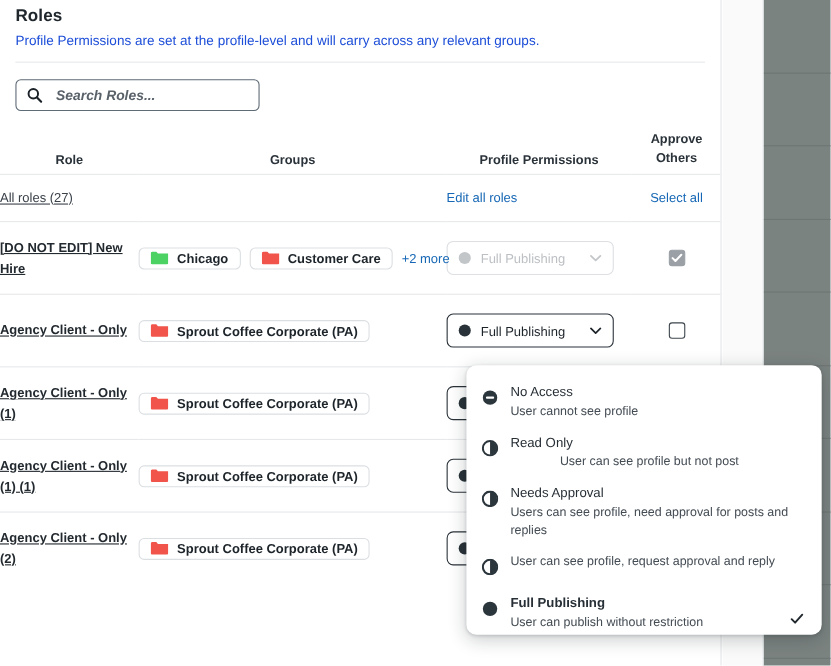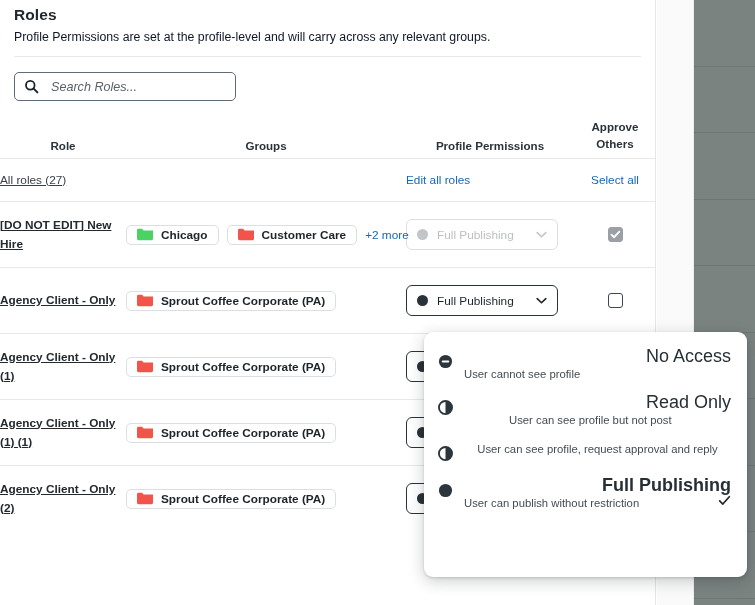--- a/index.html
+++ b/index.html
@@ -54,21 +54,21 @@
   .hdr h1 {
     margin: 0;
     font-size: 15.5px;
     font-weight: bold;
     color: #20282e;
     letter-spacing: .1px;
   }
   .hdr p {
     margin: 6px 0 0 0;
     font-size: 12.3px;
-    color: #0f172a;
+    color: #1d4ed8;
   }
   .hdr-sep {
     margin-top: 12px;
     height: 1px;
     background: #e6e8ea;
   }
 
   
   .search-wrap { padding: 15px 14px 0 14px; }
   .search-box {
@@ -83,20 +83,21 @@
   .search-box svg { display:block; }
   .search-box input {
     flex: 1;
     border: 0; outline: 0;
     margin-left: 10px;
     font-family: "Liberation Sans", sans-serif;
     font-size: 12.6px;
     font-style: italic;
     color: #3c444b;
     background: transparent;
+    font-weight: bold;
   }
   .search-box input::placeholder { color: #596169; font-style: italic; opacity: 1; }
 
   
   table.roles { border-collapse: collapse; width: 656px; table-layout: fixed; }
   table.roles col.c-role   { width: 126px; }
   table.roles col.c-groups { width: 280px; }
   table.roles col.c-perms  { width: 168px; }
   table.roles col.c-appr   { width: 82px; }
 
@@ -203,21 +204,21 @@
     overflow: hidden;
   }
   .opt {
     display: flex; align-items: flex-start;
     padding: 6px 16px 6px 14px;
     cursor: pointer;
     position: relative;
   }
   .opt .oicon { flex: 0 0 auto; margin-top: 6px; margin-right: 11px; }
   .opt .otxt { flex: 1; }
-  .opt .otitle { font-size: 18px; color: #272f36; line-height: 17px; text-align: right; }
+  .opt .otitle { font-size: 12px; color: #272f36; line-height: 17px; }
   .opt.selected .otitle { font-weight: bold; }
   .opt .odesc { font-size: 11.3px; color: #434b53; line-height: 16px; margin-top: 1px; }
   .opt .ocheck { position: absolute; right: 16px; top: 22px; }
 </style>
 </head>
 <body>
 
 <div id="backdrop">
   <div class="bdrow"></div>
   <div class="bdrow"></div>
@@ -454,21 +455,31 @@
         <span class="otitle" style="display: block;">Read Only</span>
         <span class="odesc" style="display: block; margin-left: 45px;">User can see profile but not post</span>
       </span>
     </div>
     <div class="opt">
       <span class="oicon"><svg width="15" height="15" viewBox="0 0 16 16">
           <circle cx="8" cy="8" r="7" fill="none" stroke="#2b353c" stroke-width="2"></circle>
           <path d="M8 1.4A6.6 6.6 0 0 1 8 14.6z" fill="#2b353c"></path>
         </svg></span>
       <span class="otxt">
-        <span class="odesc" style="display: block; text-align: center;">User can see profile, request approval and reply</span>
+        <span class="otitle" style="display: block;">Needs Approval</span>
+        <span class="odesc" style="display: block;">Users can see profile, need approval for posts and replies</span>
+      </span>
+    </div>
+    <div class="opt">
+      <span class="oicon"><svg width="15" height="15" viewBox="0 0 16 16">
+          <circle cx="8" cy="8" r="7" fill="none" stroke="#2b353c" stroke-width="2"></circle>
+          <path d="M8 1.4A6.6 6.6 0 0 1 8 14.6z" fill="#2b353c"></path>
+        </svg></span>
+      <span class="otxt">
+        <span class="odesc" style="display: block;">User can see profile, request approval and reply</span>
       </span>
     </div>
     <div class="opt selected">
       <span class="oicon"><svg width="15" height="15" viewBox="0 0 16 16">
           <circle cx="8" cy="8" r="7" fill="#2b353c"></circle>
         </svg></span>
       <span class="otxt">
         <span class="otitle" style="display: block;">Full Publishing</span>
         <span class="odesc" style="display: block;">User can publish without restriction</span>
       </span>

